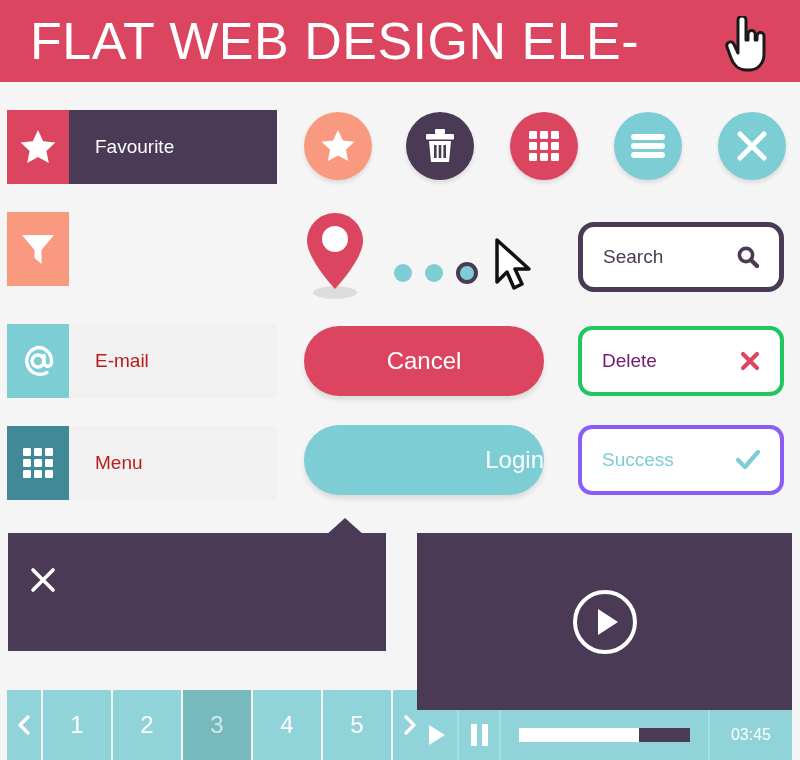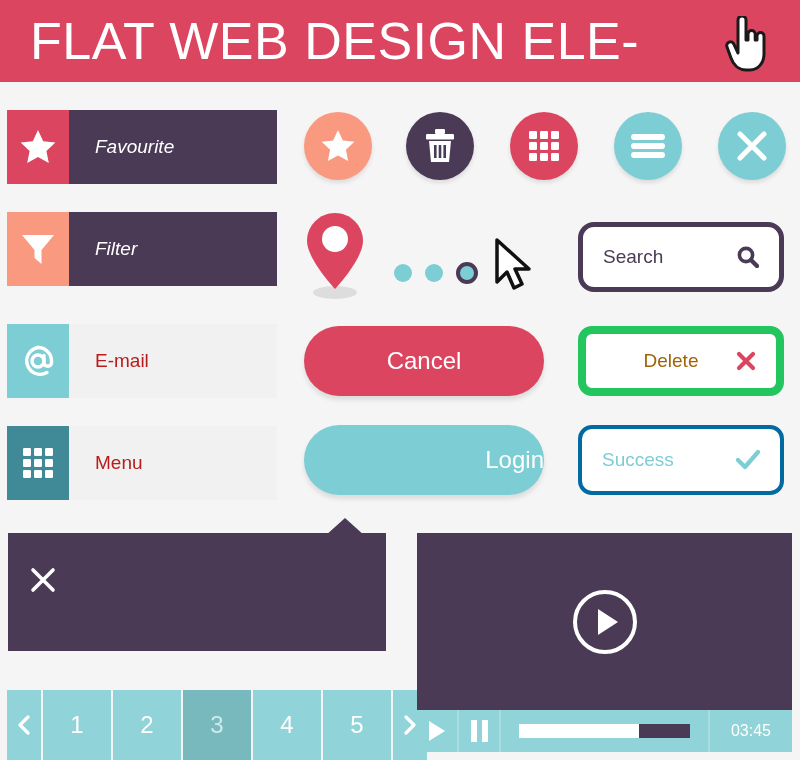--- a/index.html
+++ b/index.html
@@ -54,21 +54,21 @@
     justify-content: center;
     flex: 0 0 62px;
   }
   .side-label {
     flex: 1;
     display: flex;
     align-items: center;
     padding-left: 26px;
     font-size: 19px;
   }
-  .side-label.dark  { background: #4a3a55; color: #ffffff; font-style: italic; }
+  .side-label.dark  { background: #4a3a55; color: #ffffff; }
   .side-label.light { background: #f1f1f1; color: #b91c1c; }
 
   .row-fav    { top: 110px; }
   .row-filter { top: 212px; }
   .row-mail   { top: 324px; }
   .row-menu   { top: 426px; }
 
   
   .circle-btn {
     position: absolute;
@@ -135,22 +135,22 @@
     position: absolute;
     left: 578px;
     width: 206px; height: 70px;
     background: #ffffff;
     border-radius: 14px;
     display: flex;
     align-items: center;
     padding: 0 20px;
     font-size: 19px;
   }
-  .btn-delete  { top: 326px; border: 8px solid #22c55e; color: #a16207; text-align: center; }
-  .btn-success { top: 425px; border: 4px solid #0369a1; color: #7dcdd4; }
+  .btn-delete  { top: 326px; border: 4px solid #22c55e; color: #701a75; }
+  .btn-success { top: 425px; border: 4px solid #8b5cf6; color: #7dcdd4; }
   .outline-label { flex: 1; }
 
   
   .tooltip {
     position: absolute;
     left: 8px; top: 533px;
     width: 378px; height: 118px;
     background: #4a3a55;
     display: flex;
     align-items: flex-start;
@@ -217,21 +217,21 @@
     display: flex; align-items: center; justify-content: center;
   }
   .play-tri {
     width: 0; height: 0;
     border-left: 20px solid #ffffff;
     border-top: 13px solid transparent;
     border-bottom: 13px solid transparent;
     margin-left: 6px;
   }
   .video-bar {
-    width: 375px; height: 42px;
+    width: 375px; height: 50px;
     background: #90d3d8;
     display: flex;
     align-items: stretch;
   }
   .vbtn {
     width: 42px;
     display: flex; align-items: center; justify-content: center;
     border-right: 2px solid #a9dde0;
   }
   .vprogress {
@@ -279,21 +279,20 @@
   </div>
   <div class="side-label dark">Favourite</div>
 </div>
 
 <div class="side-row row-filter">
   <div class="side-icon" style="background:#f9997f;">
     <svg width="34" height="34" viewBox="0 0 34 34">
       <path d="M1 3 L33 3 L20.5 18 L20.5 32 L13.5 26 L13.5 18 Z" fill="#ffffff"></path>
     </svg>
   </div>
-  <div class="side-label dark">Filter</div>
 </div>
 
 <div class="side-row row-mail">
   <div class="side-icon" style="background:#7dcdd4;">
     <svg width="38" height="38" viewBox="0 0 38 38">
       <path d="M19 5.5 A13.5 13.5 0 1 0 28 30.5" fill="none" stroke="#ffffff" stroke-width="3.4" stroke-linecap="round"></path>
       <path d="M32.5 19 A13.5 13.5 0 0 0 19 5.5" fill="none" stroke="#ffffff" stroke-width="3.4" stroke-linecap="round"></path>
       <circle cx="19" cy="19" r="6" fill="none" stroke="#ffffff" stroke-width="3.4"></circle>
       <path d="M25 13.5 L25 21 A3.8 3.8 0 0 0 32.5 21 L32.5 19" fill="none" stroke="#ffffff" stroke-width="3.4" stroke-linecap="round"></path>
     </svg>

